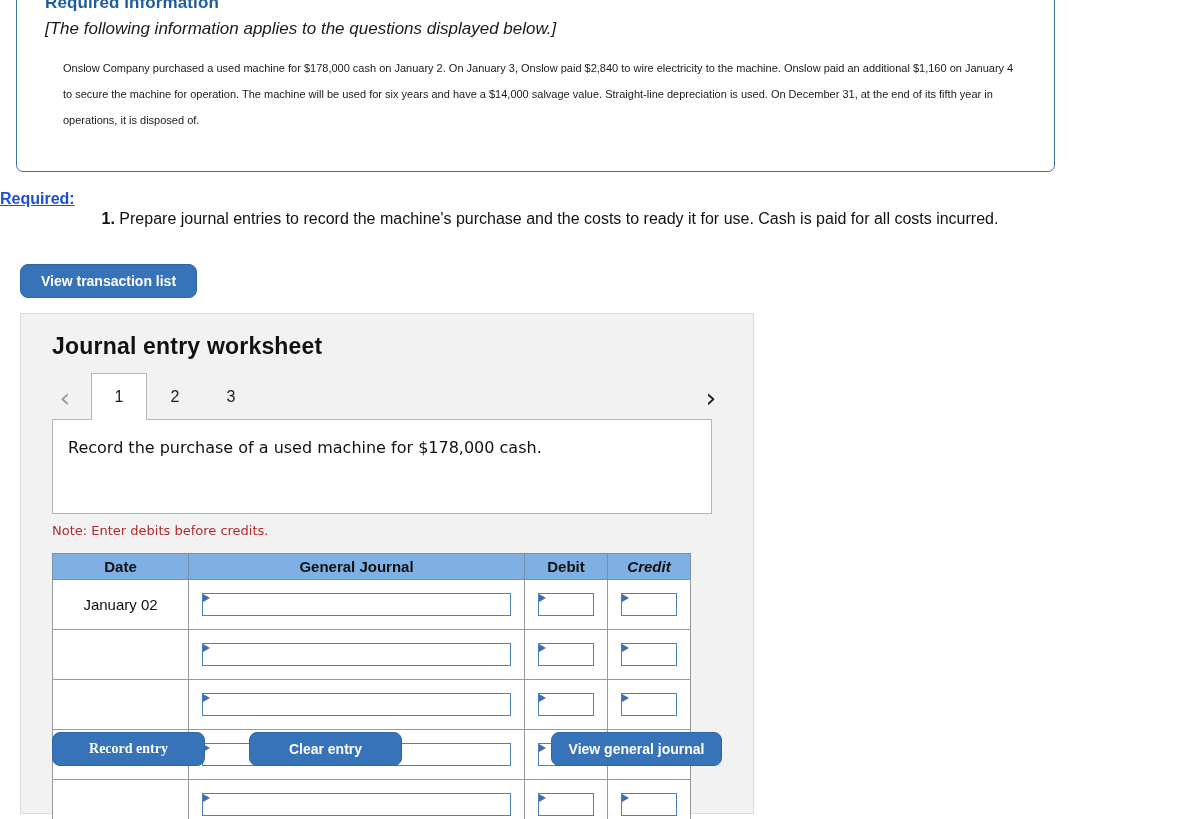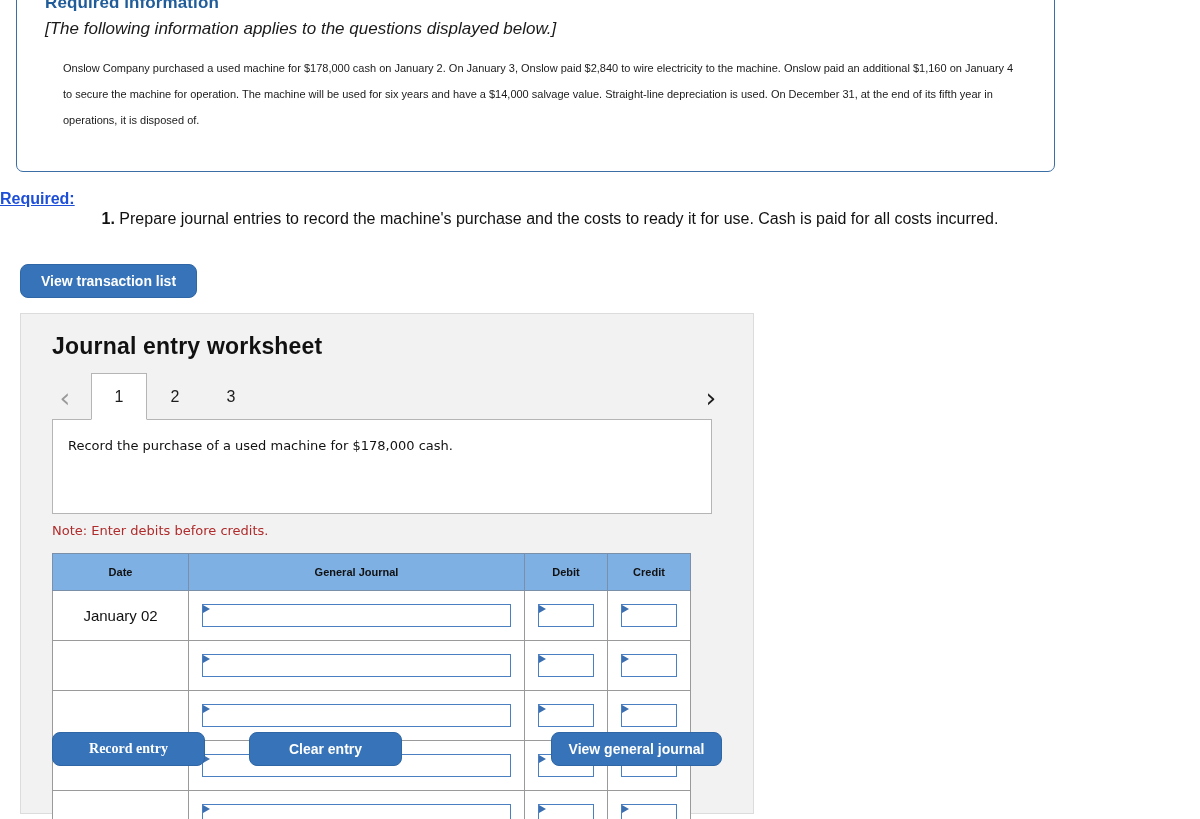--- a/index.html
+++ b/index.html
@@ -137,21 +137,21 @@
     left: 31px; top: 105px;
     width: 660px; height: 95px;
     background: #ffffff;
     border: 1px solid #b5b5b5;
     z-index: 1;
   }
   .desc-text {
     position: absolute;
     left: 15px; top: 18px;
     font-family: "DejaVu Sans", sans-serif;
-    font-size: 13px;
+    font-size: 16px;
     color: #111;
   }
 
   .note {
     position: absolute;
     left: 31px; top: 209px;
     font-size: 13px;
     color: #b02b2b;
     font-family: "DejaVu Sans", sans-serif;
   }
@@ -160,37 +160,37 @@
   .jtable {
     position: absolute;
     left: 31px; top: 239px;
     border-collapse: collapse;
     border: 1px solid #9a9a9a;
     background: #ffffff;
   }
   .jtable th {
     background: #7fb0e3;
     border: 1px solid #7a8fa8;
-    font-size: 11px;
+    font-size: 15px;
     font-weight: bold;
     color: #111;
     height: 17px;
-    padding: 12px;
+    padding: 4px;
   }
   .jtable td {
     border: 1px solid #9a9a9a;
     height: 27px;
     padding: 12px;
     background: #ffffff;
     vertical-align: middle;
   }
   .col-date   { width: 136px; }
   .col-gj     { width: 336px; }
   .col-debit  { width: 83px;  }
-  .col-credit { width: 83px;  }
+  .col-credit { width: 83px; font-style: italic;  }
 
   .date-cell {
     text-align: center;
     font-size: 15px;
     color: #111;
     font-family: "Liberation Sans", sans-serif;
   }
 
   
   .cellinput {

